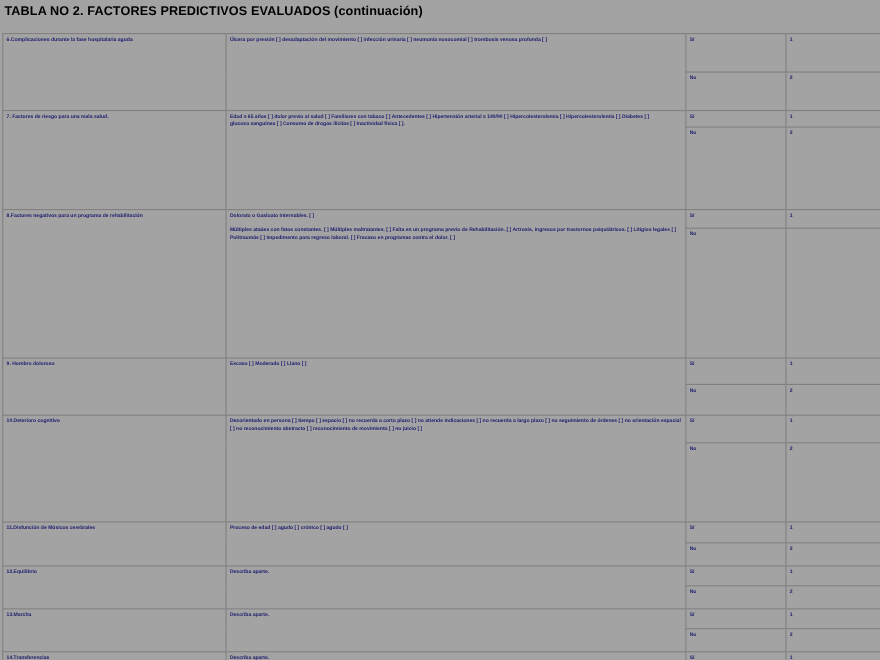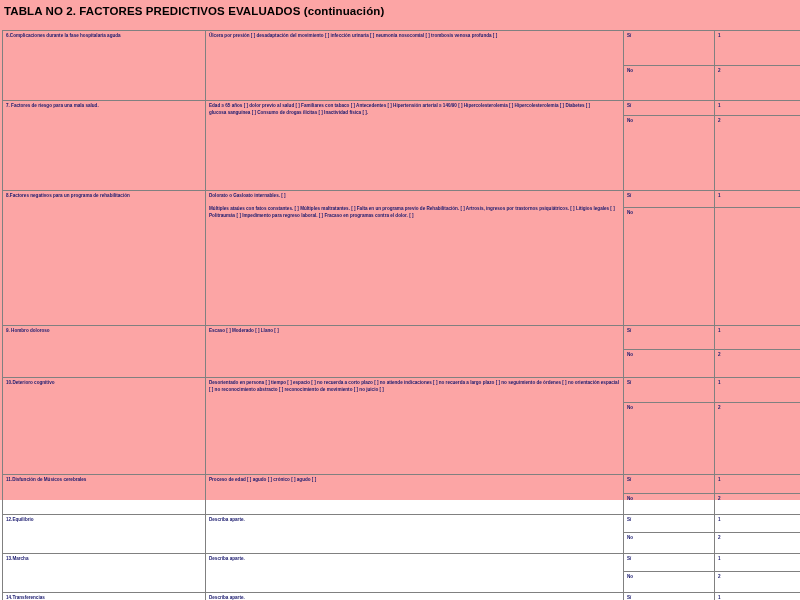--- a/index.html
+++ b/index.html
@@ -10,22 +10,22 @@
   body {
     width: 800px;
     height: 600px;
     overflow: hidden;
     font-family: "Liberation Sans", sans-serif;
     color: #1a1a6e;
   }
   .page {
     position: relative;
     width: 800px;
-    height: 500px;
-    background: #fca5a5;
+    height: 600px;
+    background: #a3a3a3;
     box-sizing: border-box;
     padding-left: 21px;
   }
   .doc-title {
     position: absolute;
     left: 4px;
     top: 5px;
     font-size: 11.5px;
     font-weight: bold;
     color: #000000;

